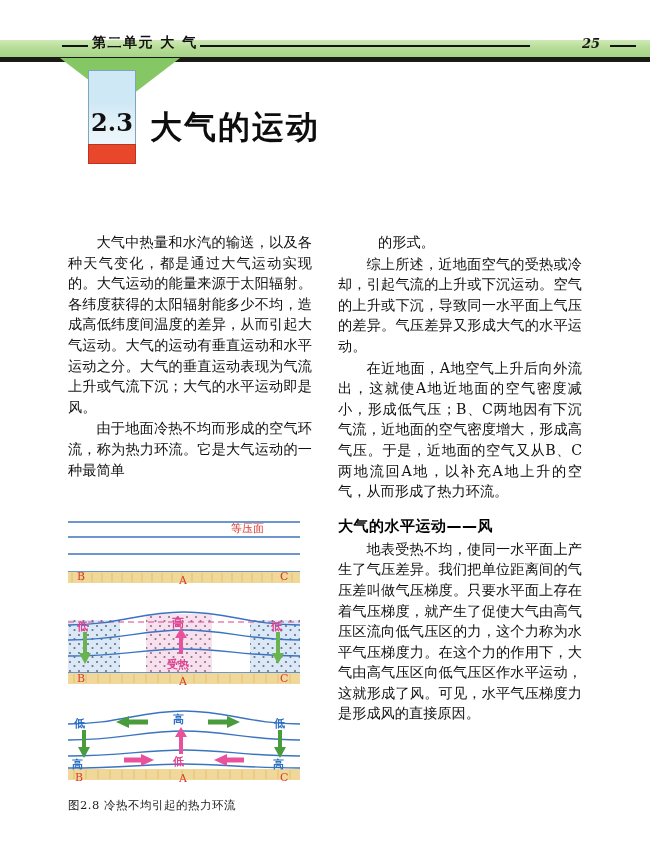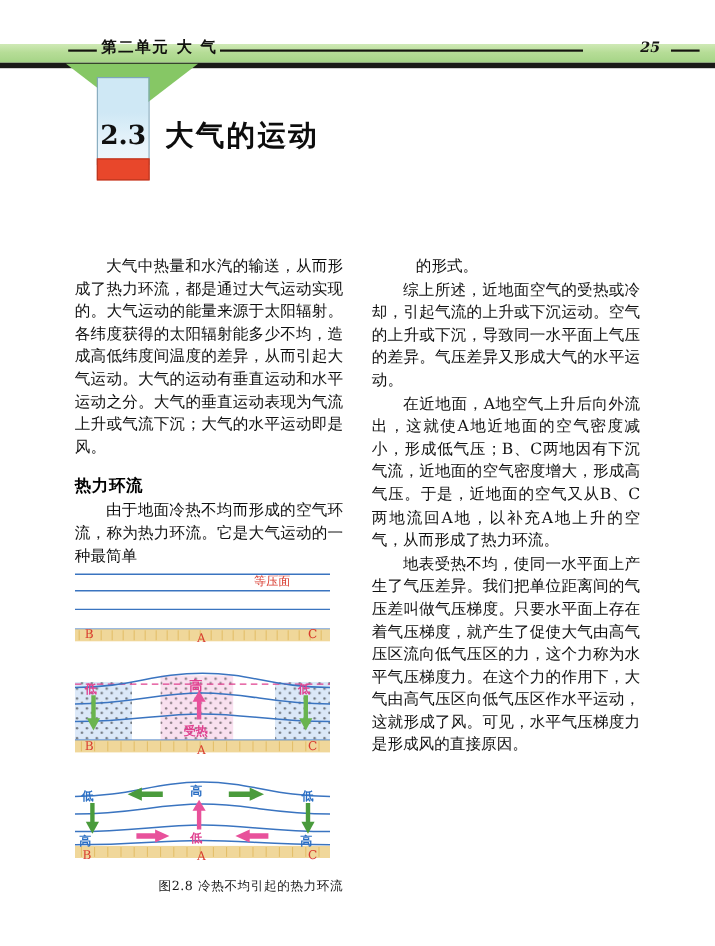--- a/index.html
+++ b/index.html
@@ -62,21 +62,21 @@
     background:#e8472b;border:1px solid #b8351f;box-sizing:border-box;
   }
   .badge-num{
     position:absolute;left:28px;top:50px;width:48px;text-align:center;
     font-family:"DejaVu Serif", serif;font-size:24px;font-weight:bold;color:#101010;
     z-index:3;
   }
   .sec-title{
     position:absolute;left:150px;top:106px;
     font-family:"DejaVu Serif", serif;
-    font-size:26px;font-weight:bold;color:#0d0d0d;letter-spacing:2px;
+    font-size:32px;font-weight:bold;color:#0d0d0d;letter-spacing:2px;
     white-space:nowrap;
   }
 
   
   .col{position:absolute;top:232px;width:244px;}
   .col-left{left:68px;}
   .col-right{left:338px;}
   .para{
     font-family:"DejaVu Serif", serif;
     font-size:14.2px;line-height:20.6px;color:#111111;
@@ -90,21 +90,21 @@
     font-size:15px;font-weight:bold;color:#000;
     margin:15px 0 3px 0;letter-spacing:0.5px;
   }
 
   
   .figure{position:absolute;left:68px;top:510px;width:244px;}
   .panel{position:relative;width:232px;height:84px;margin-bottom:12px;
          overflow:hidden;}
   .panel svg{display:block;}
   .fig-cap{
-    margin-top:4px;width:244px;text-align:right;
+    margin-top:4px;width:244px;text-align:left;
     font-family:"DejaVu Serif", serif;font-size:11.5px;color:#1a1a1a;
     letter-spacing:0.5px;
   }
 </style>
 </head>
 <body>
 
 <div class="page">
 
   <div class="header">
@@ -118,22 +118,21 @@
 
   <div class="badge-wrap">
     <div class="badge-tri"></div>
     <div class="badge-box"></div>
     <div class="badge-red"></div>
     <div class="badge-num">2.3</div>
   </div>
   <div class="sec-title">大气的运动</div>
 
   <div class="col col-left">
-    <p class="para">大气中热量和水汽的输送，从而形成了热力环流，都是通过大气运动实现的。大气运动的能量来源于太阳辐射。各纬度获得的太阳辐射能多少不均，造成高低纬度间温度的差异，从而引起大气运动。大气的运动有垂直运动和水平运动之分。大气的垂直运动表现为气流上升或气流下沉；大气的水平运动即是风。</p>
-    <div class="subhead">热力环流</div>
+    <p class="para">大气中热量和水汽的输送，以及各种天气变化，都是通过大气运动实现的。大气运动的能量来源于太阳辐射。各纬度获得的太阳辐射能多少不均，造成高低纬度间温度的差异，从而引起大气运动。大气的运动有垂直运动和水平运动之分。大气的垂直运动表现为气流上升或气流下沉；大气的水平运动即是风。</p>
     <p class="para">由于地面冷热不均而形成的空气环流，称为热力环流。它是大气运动的一种最简单</p>
   </div>
 
   <div class="figure">
 
     <div class="panel">
       <svg width="232" height="84" viewBox="0 0 232 84">
         <g stroke="#3a74c0" stroke-width="1.3" fill="none">
           <line x1="0" y1="12" x2="232" y2="12"></line>
           <line x1="0" y1="27" x2="232" y2="27"></line>
@@ -320,16 +319,17 @@
       </svg>
     </div>
 
     <div class="fig-cap">图2.8  冷热不均引起的热力环流</div>
   </div>
 
   <div class="col col-right">
     <p class="para noind">的形式。</p>
     <p class="para">综上所述，近地面空气的受热或冷却，引起气流的上升或下沉运动。空气的上升或下沉，导致同一水平面上气压的差异。气压差异又形成大气的水平运动。</p>
     <p class="para">在近地面，A地空气上升后向外流出，这就使A地近地面的空气密度减小，形成低气压；B、C两地因有下沉气流，近地面的空气密度增大，形成高气压。于是，近地面的空气又从B、C两地流回A地，以补充A地上升的空气，从而形成了热力环流。</p>
+    <div class="subhead">大气的水平运动——风</div>
     <p class="para">地表受热不均，使同一水平面上产生了气压差异。我们把单位距离间的气压差叫做气压梯度。只要水平面上存在着气压梯度，就产生了促使大气由高气压区流向低气压区的力，这个力称为水平气压梯度力。在这个力的作用下，大气由高气压区向低气压区作水平运动，这就形成了风。可见，水平气压梯度力是形成风的直接原因。</p>
   </div>
 
 </div>
 
 </body></html>

